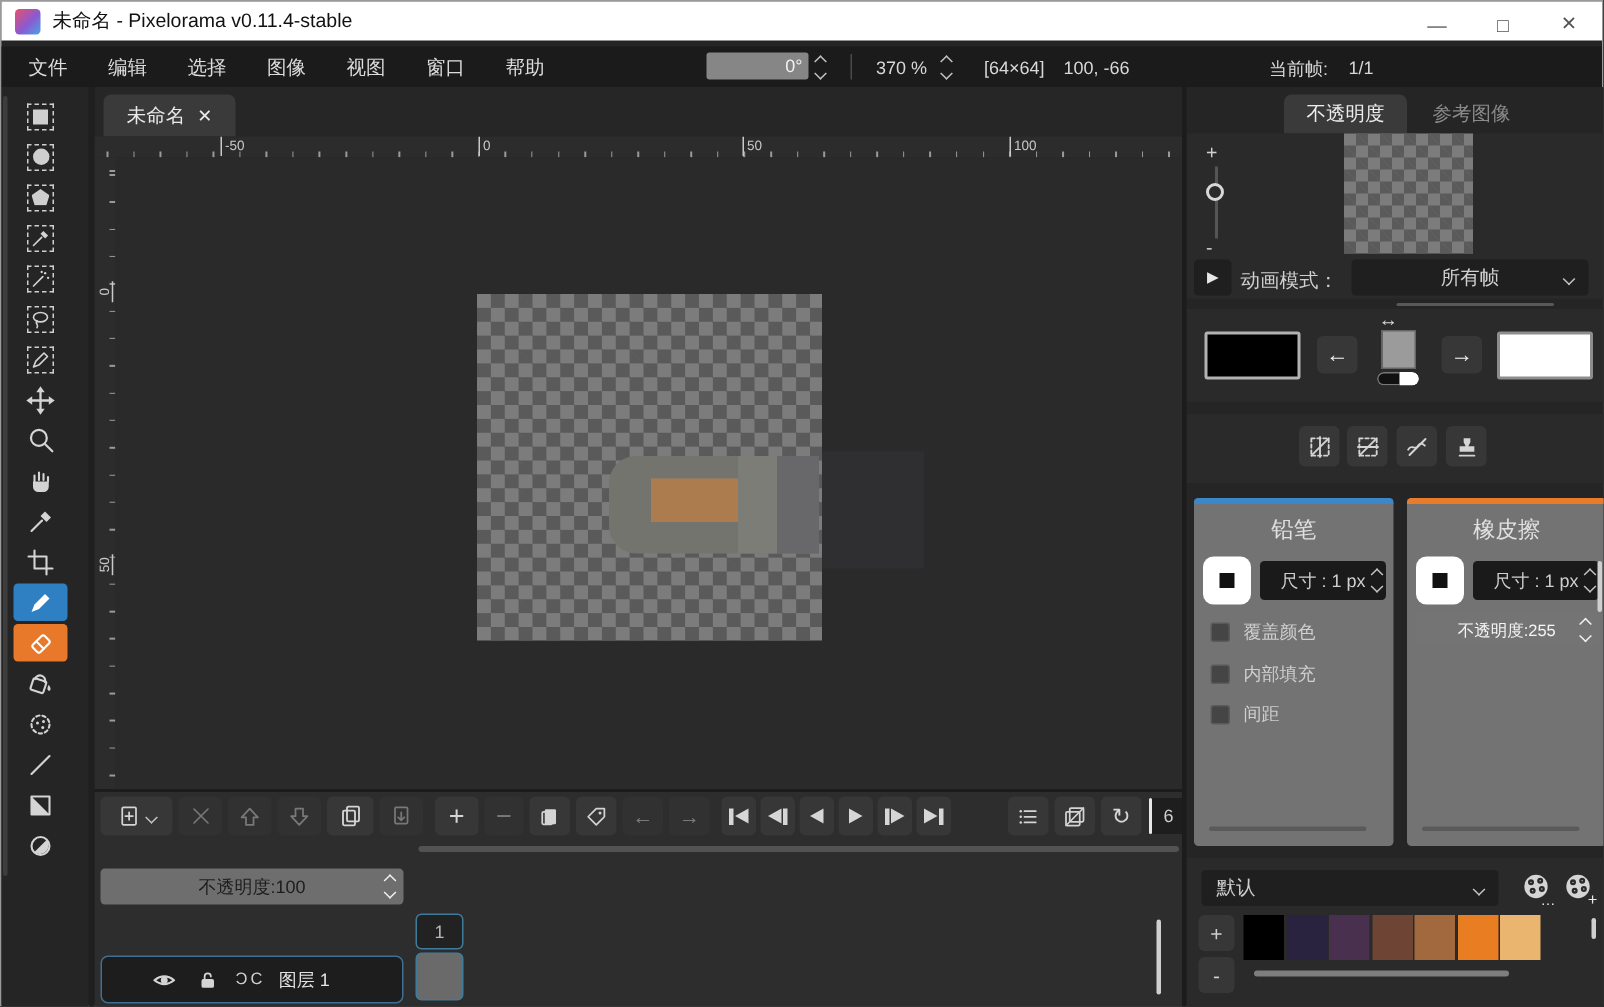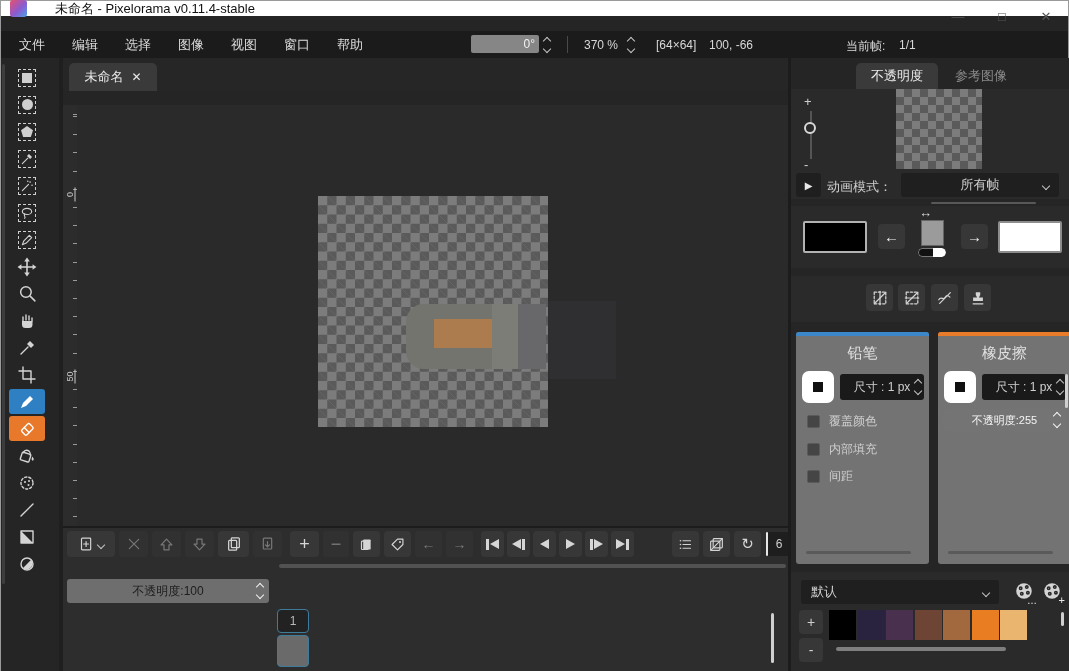--- a/index.html
+++ b/index.html
@@ -1,20 +1,20 @@
 <!DOCTYPE html>
 <html><head>
 <meta charset="utf-8">
 <style>
   *{margin:0;padding:0;box-sizing:border-box;font-family:"Liberation Sans","DejaVu Sans",sans-serif;}
   html,body{width:1069px;height:671px;background:#1f1f1f;overflow:hidden;}
   .app{position:relative;width:1069px;height:671px;border:1px solid #9a9a9a;background:#252525;}
   .abs{position:absolute;}
   
-  .titlebar{position:absolute;left:0;top:0;width:100%;height:15px;background:#ffffff;display:flex;align-items:center;gap:20px;}
+  .titlebar{position:absolute;left:0;top:0;width:100%;height:26px;background:#ffffff;display:flex;align-items:center;}
   .titlebar .logo{width:17px;height:17px;margin-left:9px;border-radius:3px;background:linear-gradient(135deg,#e8506e 0%,#8a5ad0 55%,#4aa3e8 100%);}
   .titlebar .t{margin-left:8px;font-size:13px;color:#111;}
   .wc{position:absolute;top:0;height:30px;width:44px;display:flex;align-items:center;justify-content:center;color:#555;font-size:13px;}
   
   .menubar{position:absolute;left:0;top:30px;width:100%;height:27px;background:#1b1b1b;display:flex;align-items:center;color:#dcdcdc;font-size:13px;}
   .menubar .mi{margin-left:27px;cursor:default;}
   .menubar .mi:first-child{margin-left:18px;}
   .spinfield{position:absolute;height:18px;background:#868686;border-radius:2px;color:#f2f2f2;font-size:12px;display:flex;align-items:center;justify-content:flex-end;padding-right:4px;}
   .chev{display:block;width:6px;height:6px;border-right:1.6px solid #c4c4c4;border-bottom:1.6px solid #c4c4c4;}
   .chev.up{transform:rotate(-135deg);margin-bottom:1px;}
@@ -252,20 +252,27 @@
       </div>
   </div>
 
   <div class="tabbar">
     <div class="doc-tab">
       <span>未命名</span>
       <span style="font-size:12px;">✕</span>
     </div>
   </div>
 
+  <div class="hruler">
+    <div class="ticks"></div>
+    <span class="lab" style="left:84px;">-50</span>
+    <span class="lab" style="left:256px;">0</span>
+    <span class="lab" style="left:432px;">50</span>
+    <span class="lab" style="left:610px;">100</span>
+  </div>
   <div class="vruler">
     <div class="ticks"></div>
     <span class="lab" style="top:84px;">0</span>
     <span class="lab" style="top:266px;">50</span>
   </div>
 
   <div class="viewport">
     <div class="canvas checker">
 
       <div class="abs" style="left: 88px; top: 108px; width: 140px; height: 65px; border-radius: 18px 0px 0px 18px; background-color: rgb(116, 116, 111);">
@@ -378,20 +385,32 @@
     <div class="slider abs" style="left:4px;top:51px;width:202px;height:24px;">
       <span>不透明度:100</span>
       <span class="spinner">
           <span class="chev up" style="border-color:#f0f0f0;"></span>
           <span class="chev down" style="border-color:#f0f0f0;"></span>
         </span>
     </div>
 
     <div class="framebtn" style="left:214px;top:81px;width:32px;height:24px;">1</div>
 
+    <div class="layerrow">
+      <svg class="ic" width="17" height="17" viewBox="0 0 18 18" style="margin-left:33px;">
+          <path d="M2 9 Q9 3.5 16 9 Q9 14.5 2 9 Z"></path>
+          <circle class="f" cx="9" cy="9" r="2.4"></circle>
+        </svg>
+      <svg class="ic" width="15" height="15" viewBox="0 0 18 18" style="margin-left:13px;">
+          <rect class="f" x="4" y="8" width="10" height="7" rx="1.5"></rect>
+          <path d="M6.5 8 V6 a2.5 2.5 0 0 1 5 0"></path>
+        </svg>
+      <span style="margin-left:11px;font-size:11px;color:#cfcfcf;letter-spacing:2px;"><span>Ɔ</span><span>C</span></span>
+      <span style="margin-left:9px;">图层 1</span>
+    </div>
     <div class="framebtn checker" style="left:214px;top:107px;width:32px;height:32px;background-size:8px 8px;background-position:0 0,4px 4px;background-color:#6a6a6a;"></div>
     <div class="vsb" style="left:708px;top:85px;height:50px;"></div>
   </div>
 
   <div class="rpanel">
 
     <div class="rtab" style="left:65px;top:5px;width:82px;background:#3a3a3a;color:#ececec;">不透明度</div>
     <div class="rtab" style="left:152px;top:5px;width:76px;color:#8a8a8a;">参考图像</div>
 
     <div class="rsect" style="top:31px;height:110px;">

